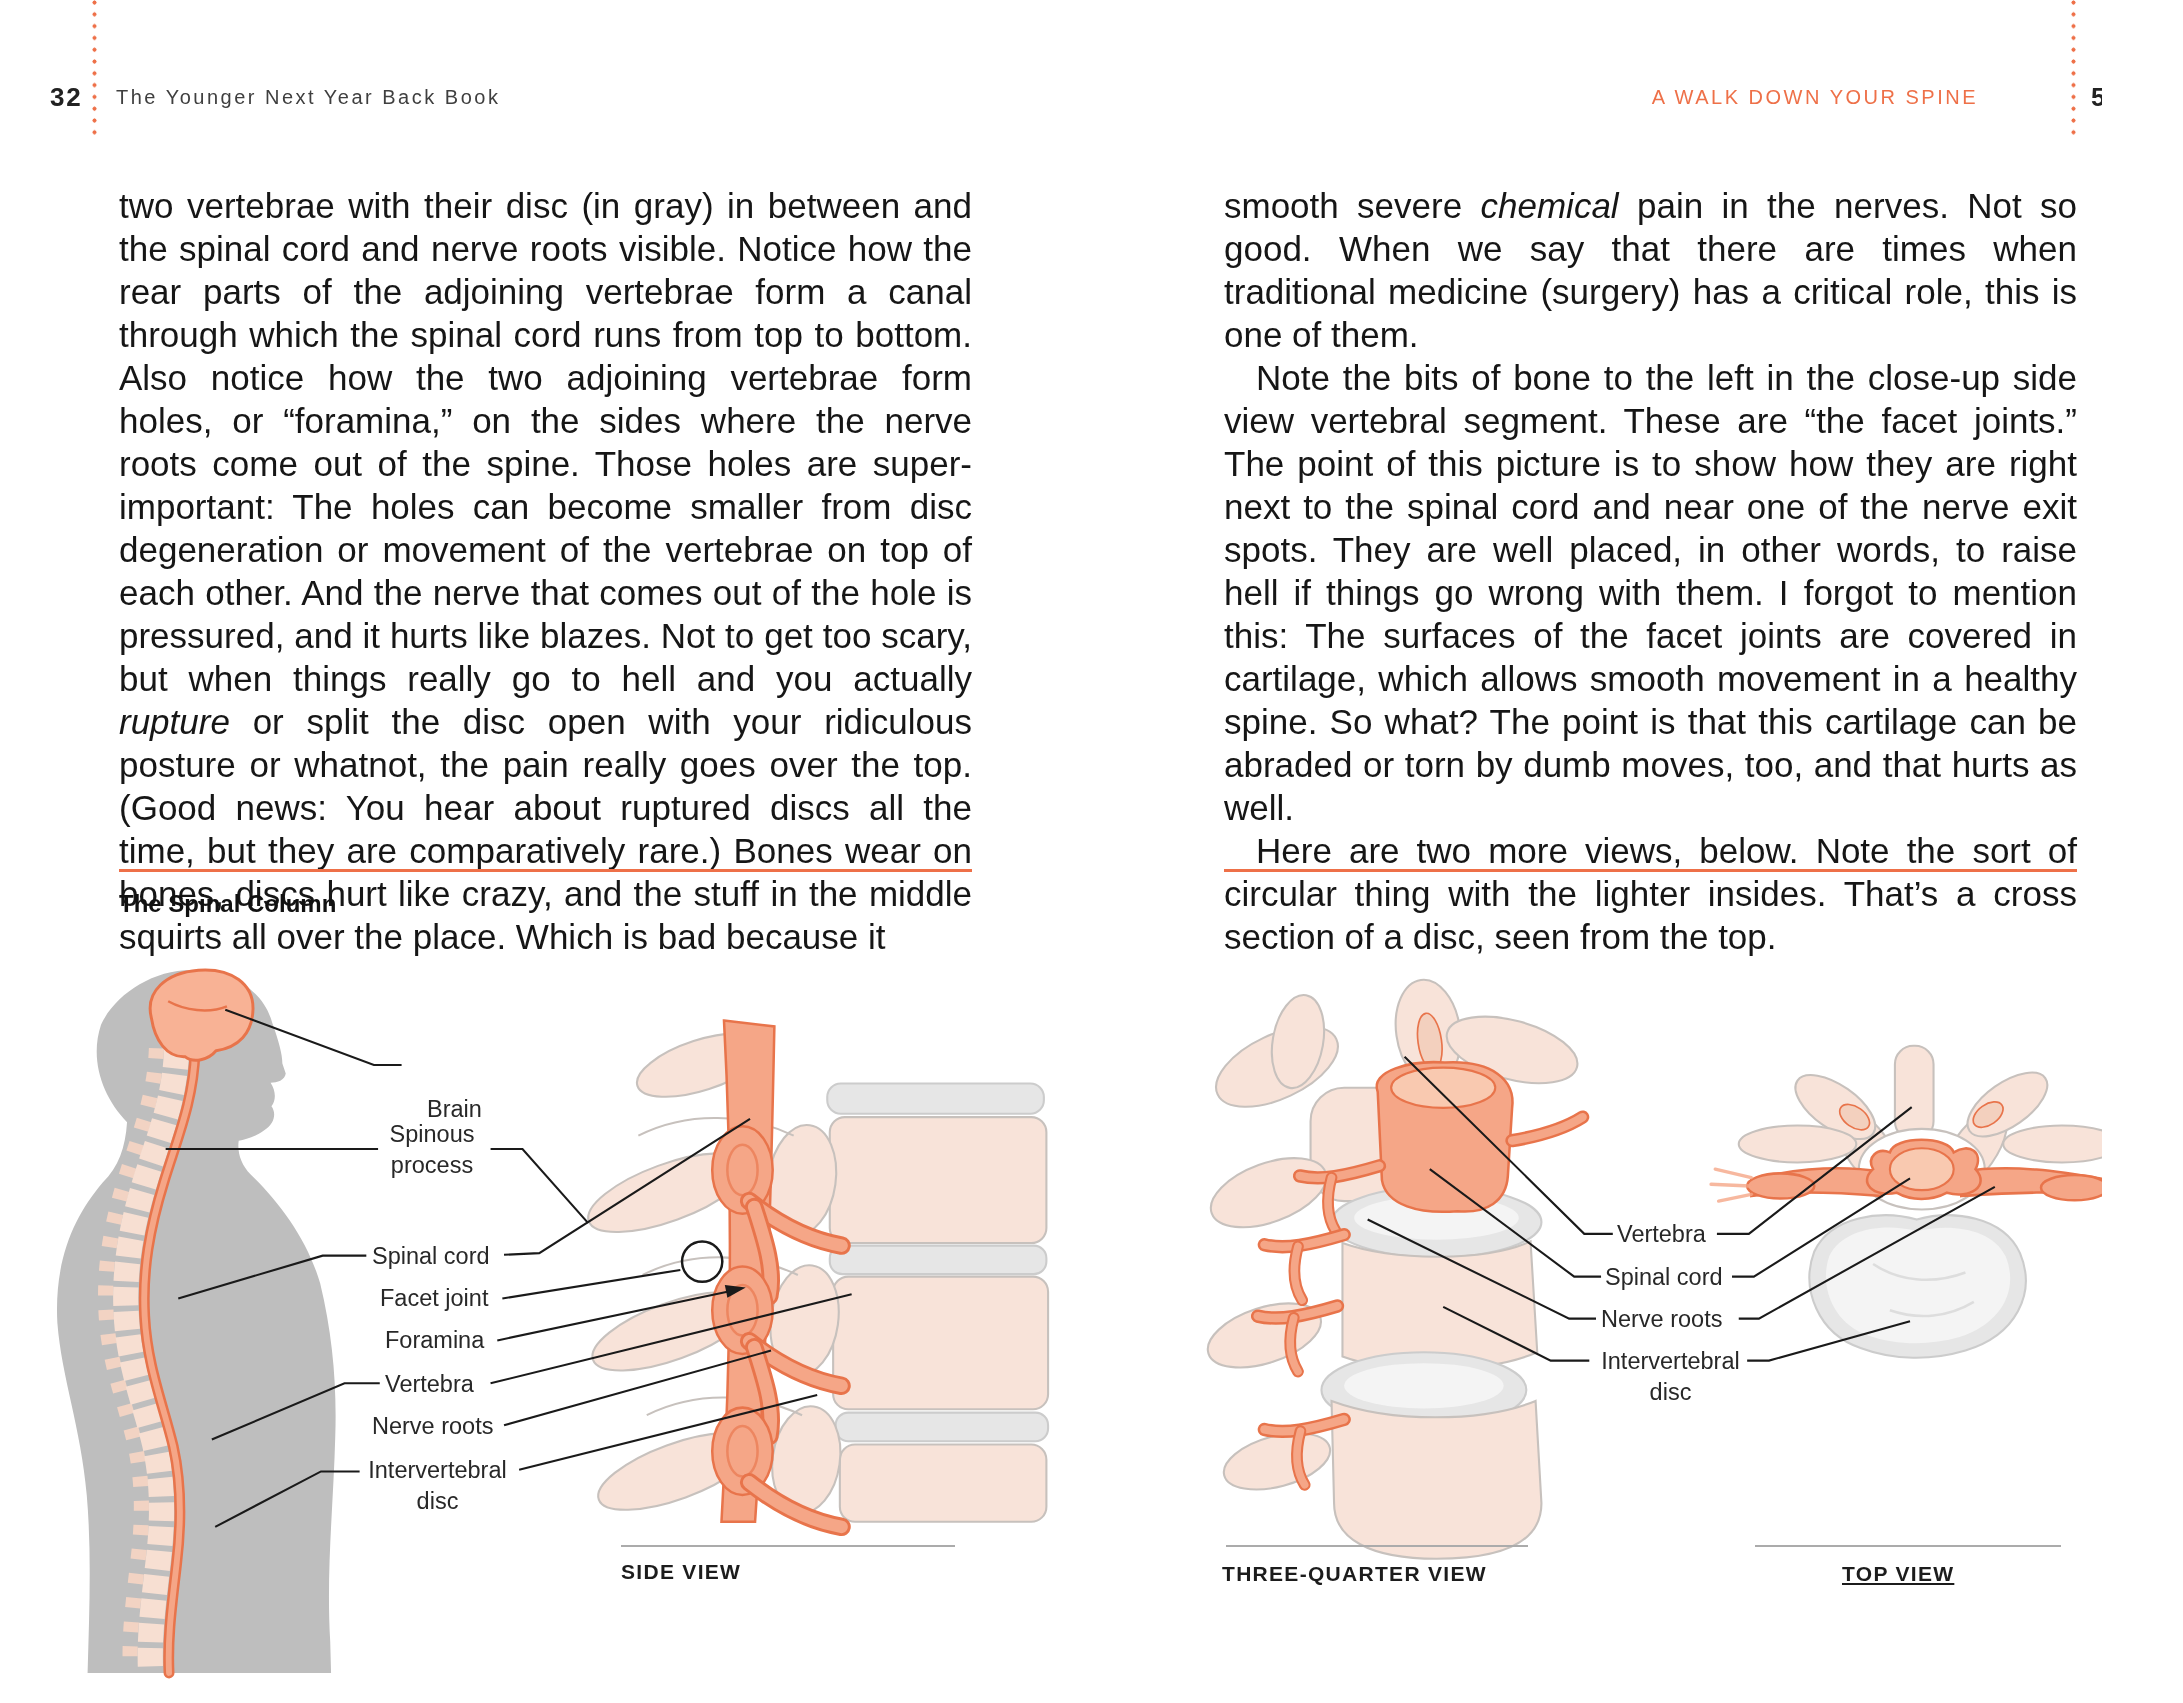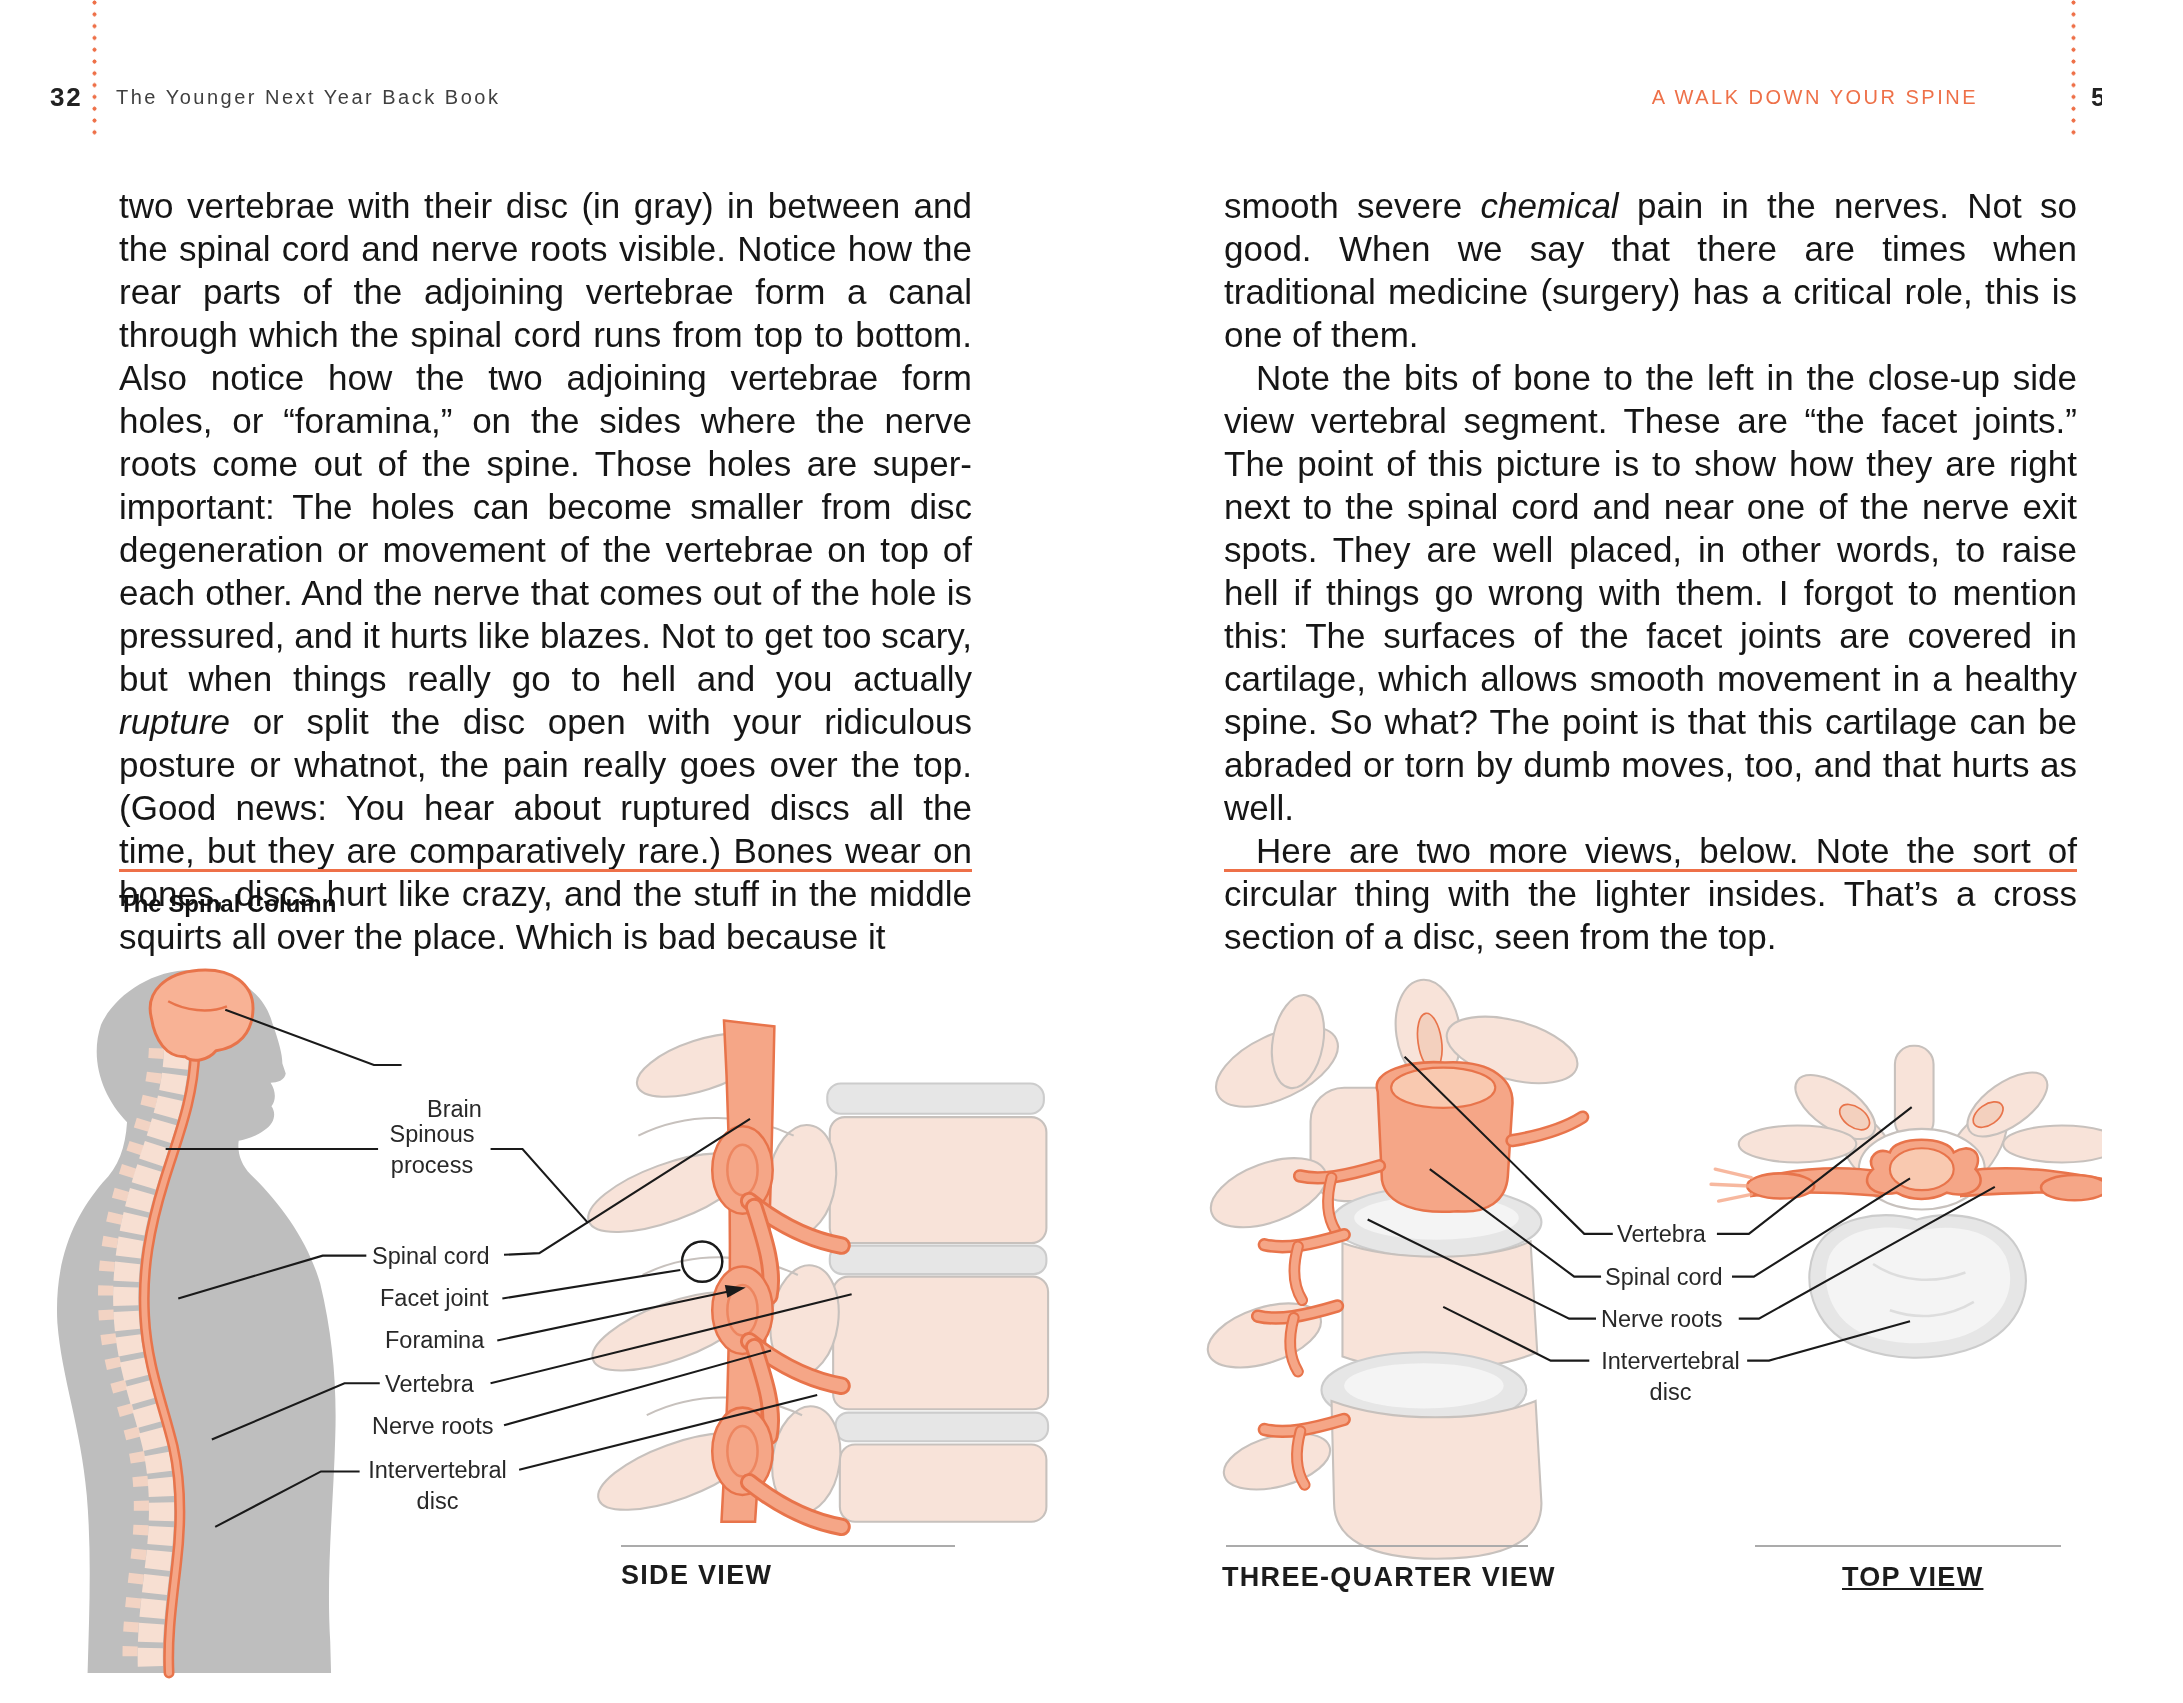--- a/index.html
+++ b/index.html
@@ -23,21 +23,21 @@
     font-size:35px;line-height:43px;color:var(--body-ink);}
   .bodycol p{margin:0;text-align:justify;}
   .bodycol p.indent{text-indent:32px;}
   .bodycol em{font-style:italic;}
   .figrule{position:absolute;top:869px;width:853px;height:2.5px;background:var(--accent-orange);}
   .figheading{position:absolute;left:119px;top:890px;font-size:24px;font-weight:bold;color:#111;}
   .figsvg{position:absolute;top:966px;}
   .fig-label{position:absolute;font-size:23.5px;line-height:31px;color:var(--label-ink);white-space:nowrap;}
   .fig-label.center{text-align:center;white-space:normal;}
   .caprule{position:absolute;height:1.7px;background:var(--caption-rule);}
-  .caption{position:absolute;font-size:27px;font-weight:bold;letter-spacing:1.3px;color:var(--caption-ink);white-space:nowrap;}
+  .caption{position:absolute;font-size:21px;font-weight:bold;letter-spacing:1.3px;color:var(--caption-ink);white-space:nowrap;}
   
   .sil{fill:var(--silhouette-gray);stroke:none;}
   .bone{fill:var(--bone-fill);stroke:var(--bone-outline);stroke-width:2.5;}
   .bonepatch{fill:var(--bone-fill-deep);stroke:var(--cord-outline);stroke-width:2;}
   .bline{fill:none;stroke:var(--bone-outline);stroke-width:2.5;}
   .cordfill{fill:var(--cord-fill);stroke:var(--cord-outline);stroke-width:3;}
   .cordlight{fill:var(--cord-light);stroke:var(--cord-outline);stroke-width:2.5;}
   .cord-outer{fill:none;stroke:var(--cord-outline);stroke-linecap:round;}
   .cord-inner{fill:none;stroke:var(--cord-fill);stroke-linecap:round;}
   .fringe{fill:none;stroke:var(--cord-fill);stroke-width:4;stroke-linecap:round;opacity:.8;}

